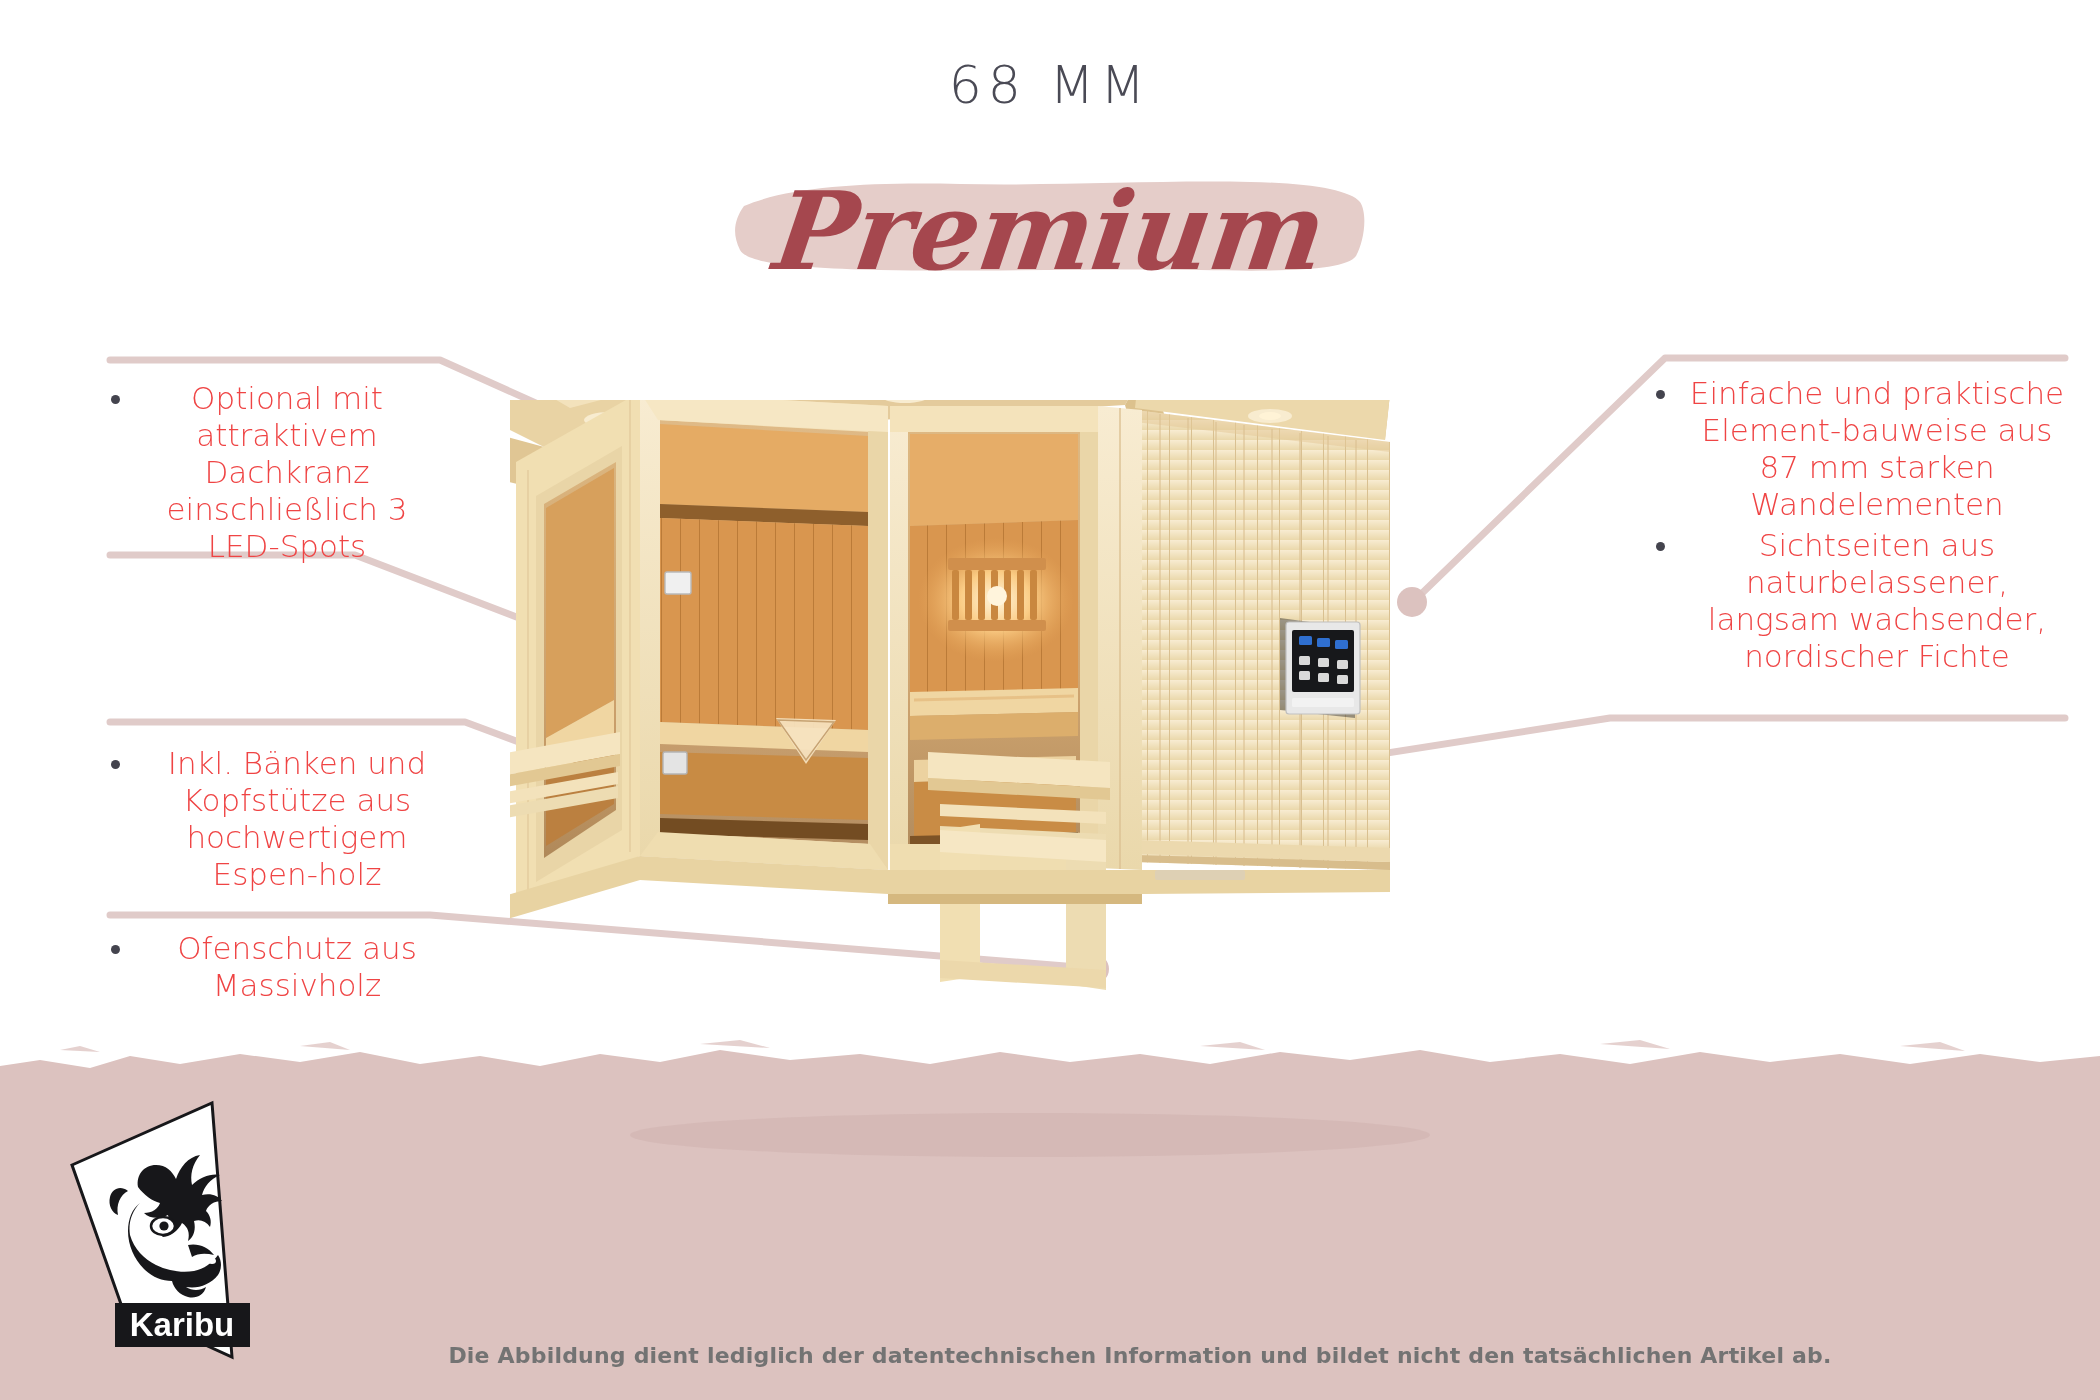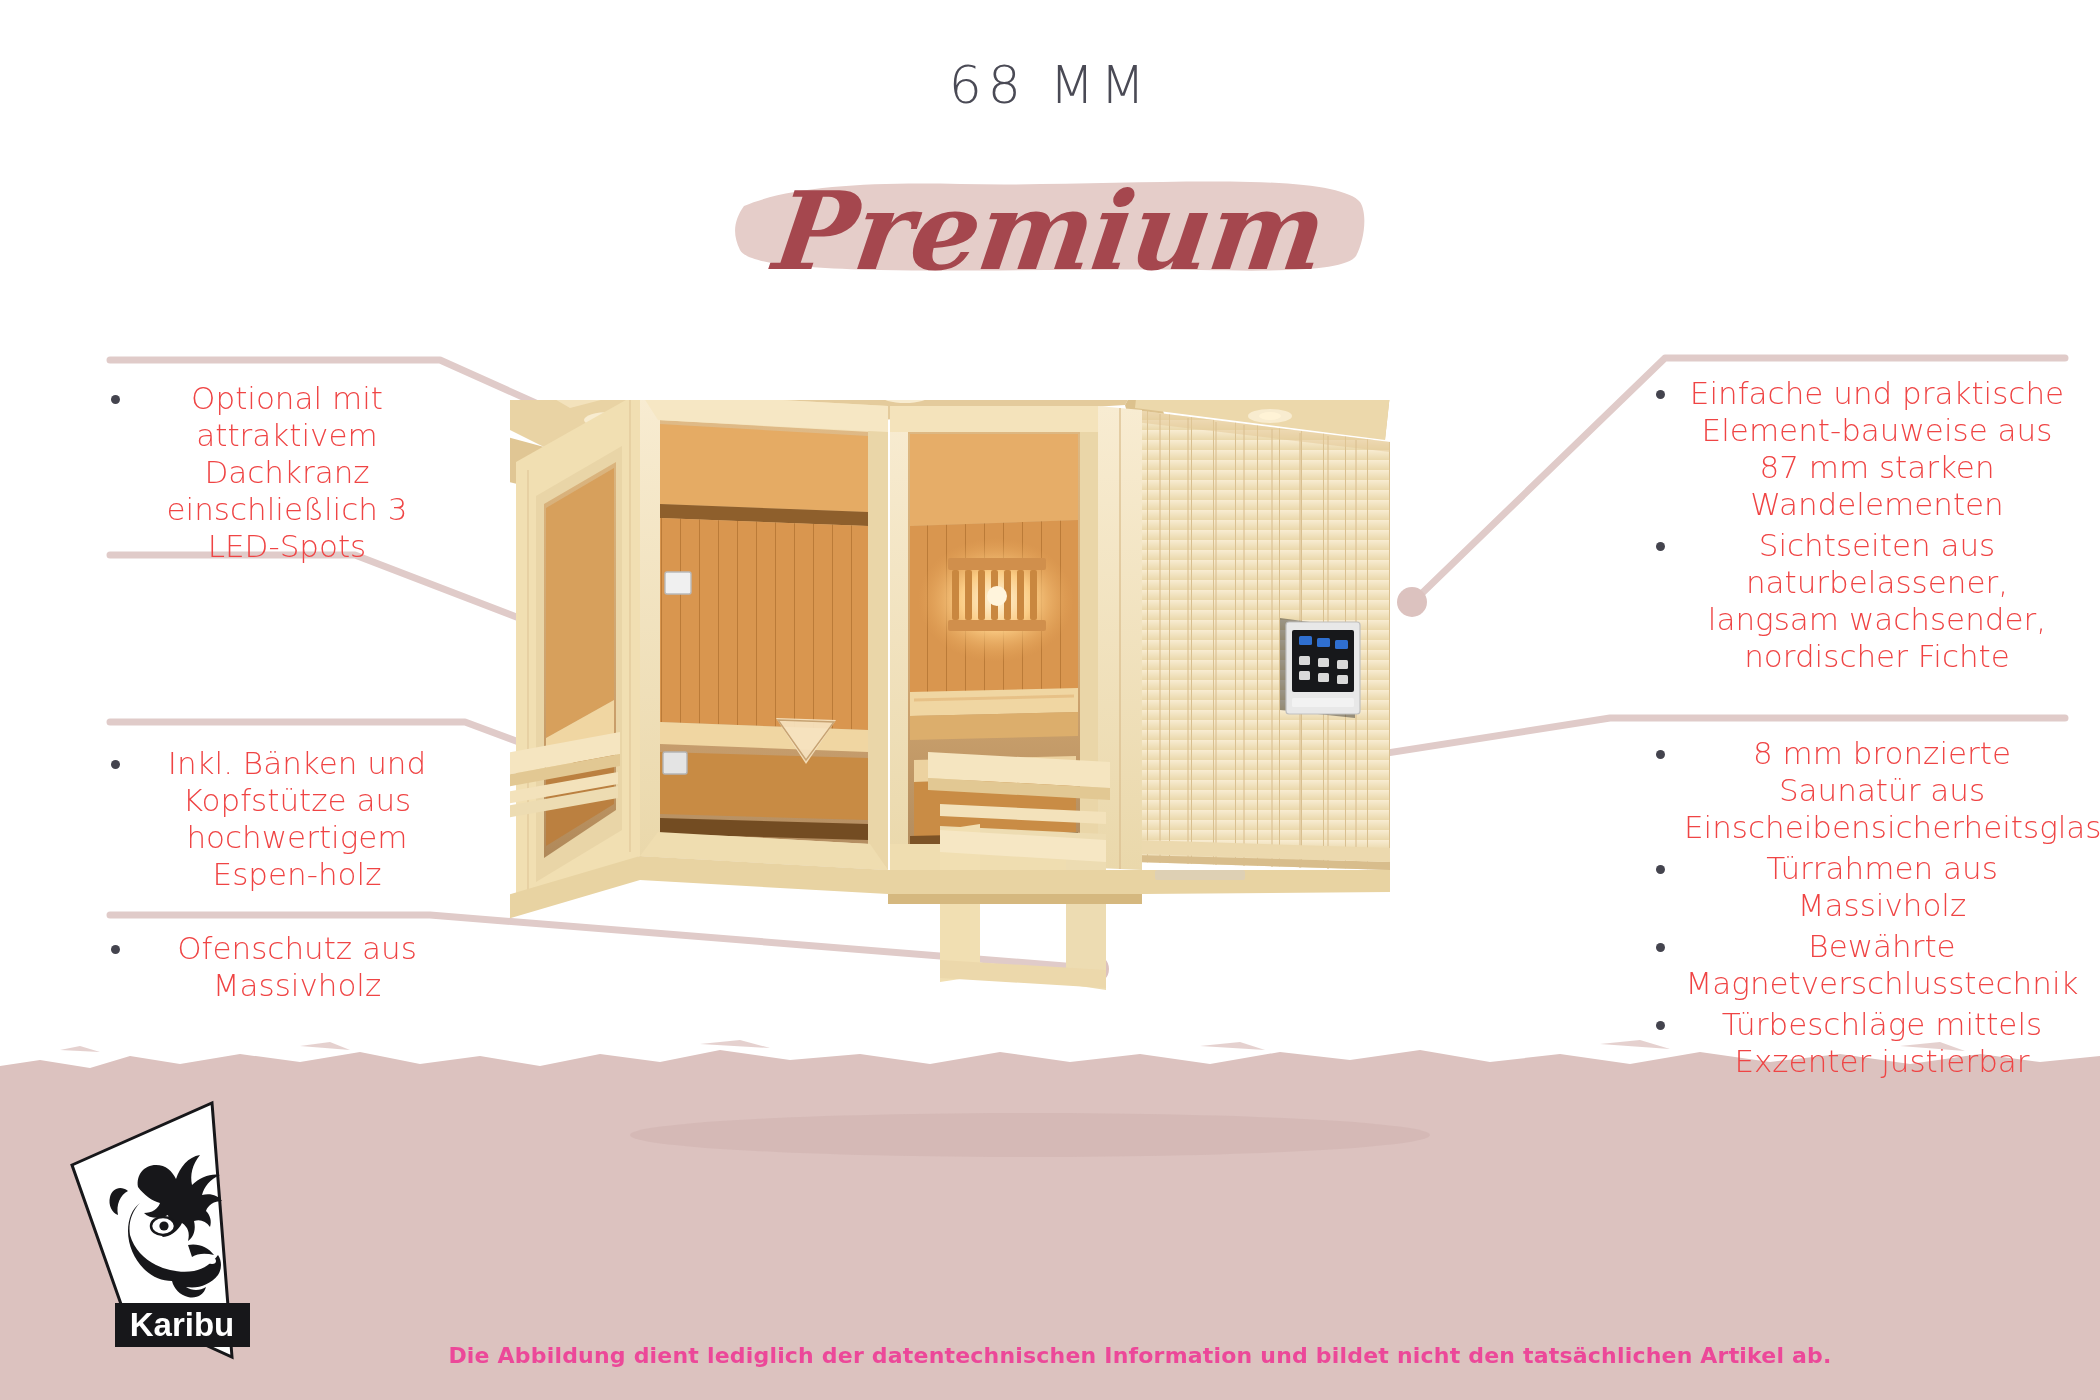--- a/index.html
+++ b/index.html
@@ -89,21 +89,21 @@
   
   .logo { position: absolute; left: 60px; top: 1095px; width: 220px; height: 290px; }
 
   
   .disclaimer {
     position: absolute; left: 0; bottom: 32px; width: 2100px;
     text-align: center;
     font-family: "DejaVu Sans", sans-serif;
     font-weight: bold;
     font-size: 22px;
-    color: #ec4899;
+    color: #737373;
     letter-spacing: 0.2px;
   }
   .disclaimer-inner { display: inline-block; padding-left: 180px; }
 </style>
 </head>
 <body>
 
 <div id="stage">
 
   <div class="band"></div>
@@ -166,28 +166,20 @@
   <div class="block blk-l4">
     <ul>
       <li>Ofenschutz aus Massivholz</li>
     </ul>
   </div>
 
   <div class="block blk-r1">
     <ul>
       <li>Einfache und praktische Element-bauweise aus 87 mm starken Wandelementen</li>
       <li>Sichtseiten aus naturbelassener, langsam wachsender, nordischer Fichte</li>
-    </ul>
-  </div>
-  <div class="block blk-r2">
-    <ul>
-      <li>8 mm bronzierte Saunatür aus Einscheibensicherheitsglas</li>
-      <li>Türrahmen aus Massivholz</li>
-      <li>Bewährte Magnetverschlusstechnik</li>
-      <li>Türbeschläge mittels Exzenter justierbar</li>
     </ul>
   </div>
 
   <svg class="sauna" viewBox="0 0 1030 760">
     <defs>
       <linearGradient id="gLightWood" x1="0" y1="0" x2="1" y2="0">
         <stop offset="0%" stop-color="#f6e7c4"></stop>
         <stop offset="50%" stop-color="#f0dcb0"></stop>
         <stop offset="100%" stop-color="#e6cf9e"></stop>
       </linearGradient>

